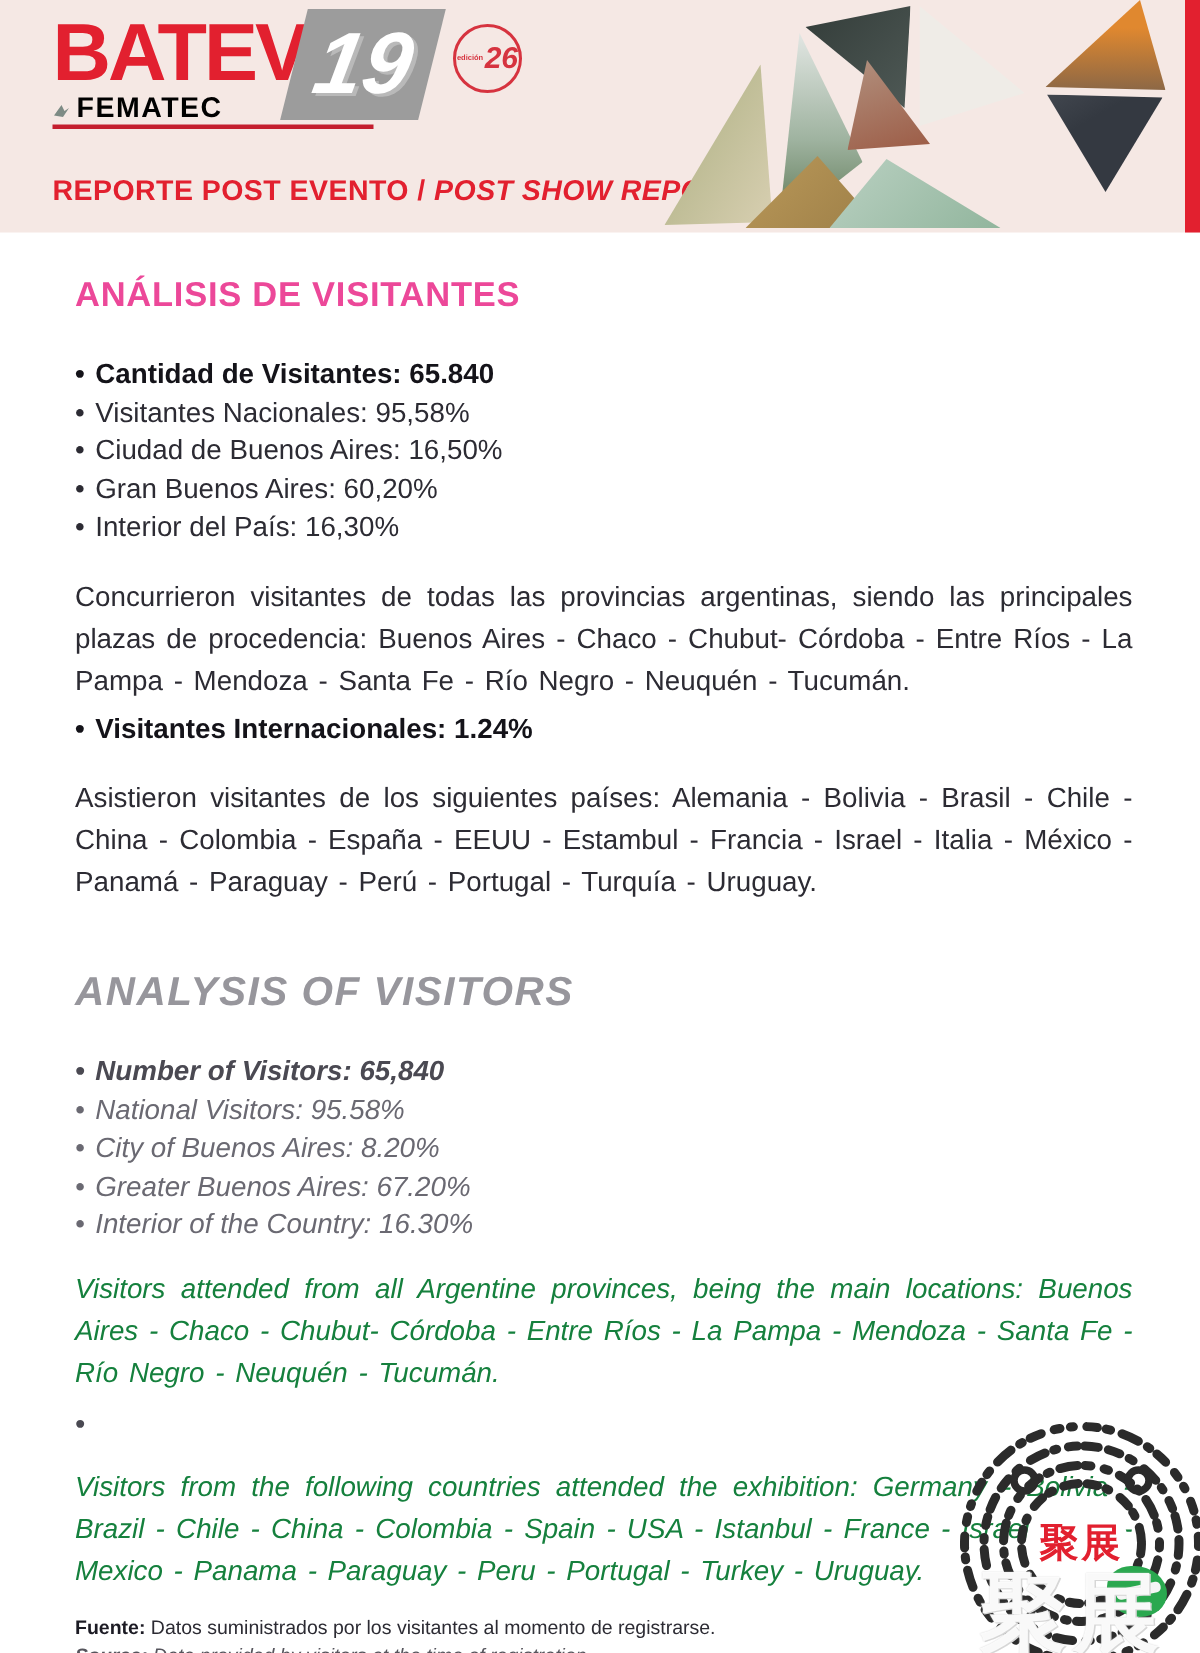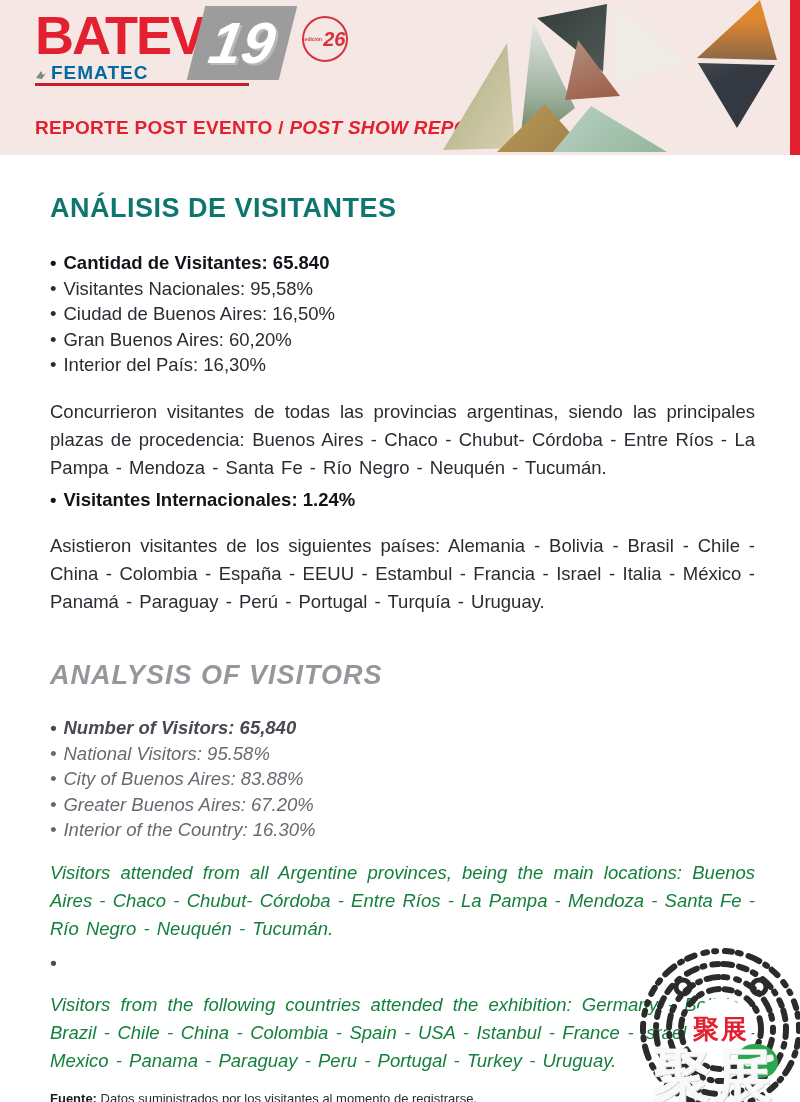--- a/index.html
+++ b/index.html
@@ -30,21 +30,21 @@
   .badge26 {
     position:absolute; left:302px; top:16px; width:46px; height:46px;
     border:2px solid #d6333f; border-radius:50%; color:#d6333f;
     display:flex; align-items:center; justify-content:center; gap:1px;
   }
   .badge26 .lbl { font-size:5px; font-weight:700; }
   .badge26 .num { font-size:20px; font-weight:700; font-style:italic;text-align:center; }
 
   .fematec-row { position:absolute; left:35px; top:62px; display:flex; align-items:center; gap:4px; }
   .fematec-mark { width:12px; height:12px; display:inline-block; }
-  .fematec { font-size:19px; font-weight:800; letter-spacing:1px; color:#0369a1; }
+  .fematec { font-size:19px; font-weight:800; letter-spacing:1px; color:#000000; }
 
   .red-rule { position:absolute; left:35px; top:83px; width:214px; height:3px; background:#c41e2e; }
 
   .date-venue {
     position:absolute; left:35px; top:87px;
     font-size:19px; font-weight:800; color:#1d1c26; letter-spacing:0.5px;
   }
   .report-title {
     position:absolute; left:35px; top:117px;
     font-size:19px; font-weight:800; color:#e2202f; letter-spacing:0.3px;
@@ -69,21 +69,21 @@
   .t6 { clip-path:polygon(138px 152px, 176px 106px, 252px 152px);
         background:linear-gradient(135deg,#dde8e2 20%, #7fa98c 90%); }
   .t8 { clip-path:polygon(282px 58px, 345px 0px, 362px 60px);
         background:linear-gradient(180deg,#e0882f 12%, #4a4e57 60%, #2c2f35 100%); }
   .t9 { clip-path:polygon(283px 63px, 360px 65px, 322px 128px);
         background:linear-gradient(150deg,#8d939b 10%, #343941 70%); }
 
   
   .content { padding:0 45px 0 50px; }
   .h-es {
-    margin-top:38px; font-size:27px; font-weight:800; letter-spacing:0.5px; color:#0f766e;
+    margin-top:28px; font-size:23px; font-weight:800; letter-spacing:0.5px; color:#ec4899;
   }
   ul.bullets { list-style:none; margin-top:26px; }
   .bullet-line { display:flex; align-items:baseline; font-size:18.5px; line-height:25.5px; color:#2c2b33; }
   .bullet-line .mark { margin-right:7px; }
   .bullet-line.strong { font-weight:800; color:#141319; }
   .para { margin-top:20px; font-size:18.5px; line-height:28px; text-align:justify; word-spacing:2px; color:#2c2b33; }
   .intl { margin-top:5px; }
 
   
   .en { font-style:italic; }
@@ -213,21 +213,21 @@
         <li class="bullet-line strong">
           <span class="mark">•</span>
           <span>Number of Visitors: 65,840</span>
         </li>
         <li class="bullet-line">
           <span class="mark">•</span>
           <span>National Visitors: 95.58%</span>
         </li>
         <li class="bullet-line">
           <span class="mark">•</span>
-          <span>City of Buenos Aires: 83.88%</span>
+          <span>City of Buenos Aires: 8.20%</span>
         </li>
         <li class="bullet-line">
           <span class="mark">•</span>
           <span>Greater Buenos Aires: 67.20%</span>
         </li>
         <li class="bullet-line">
           <span class="mark">•</span>
           <span>Interior of the Country: 16.30%</span>
         </li>
       </ul>

